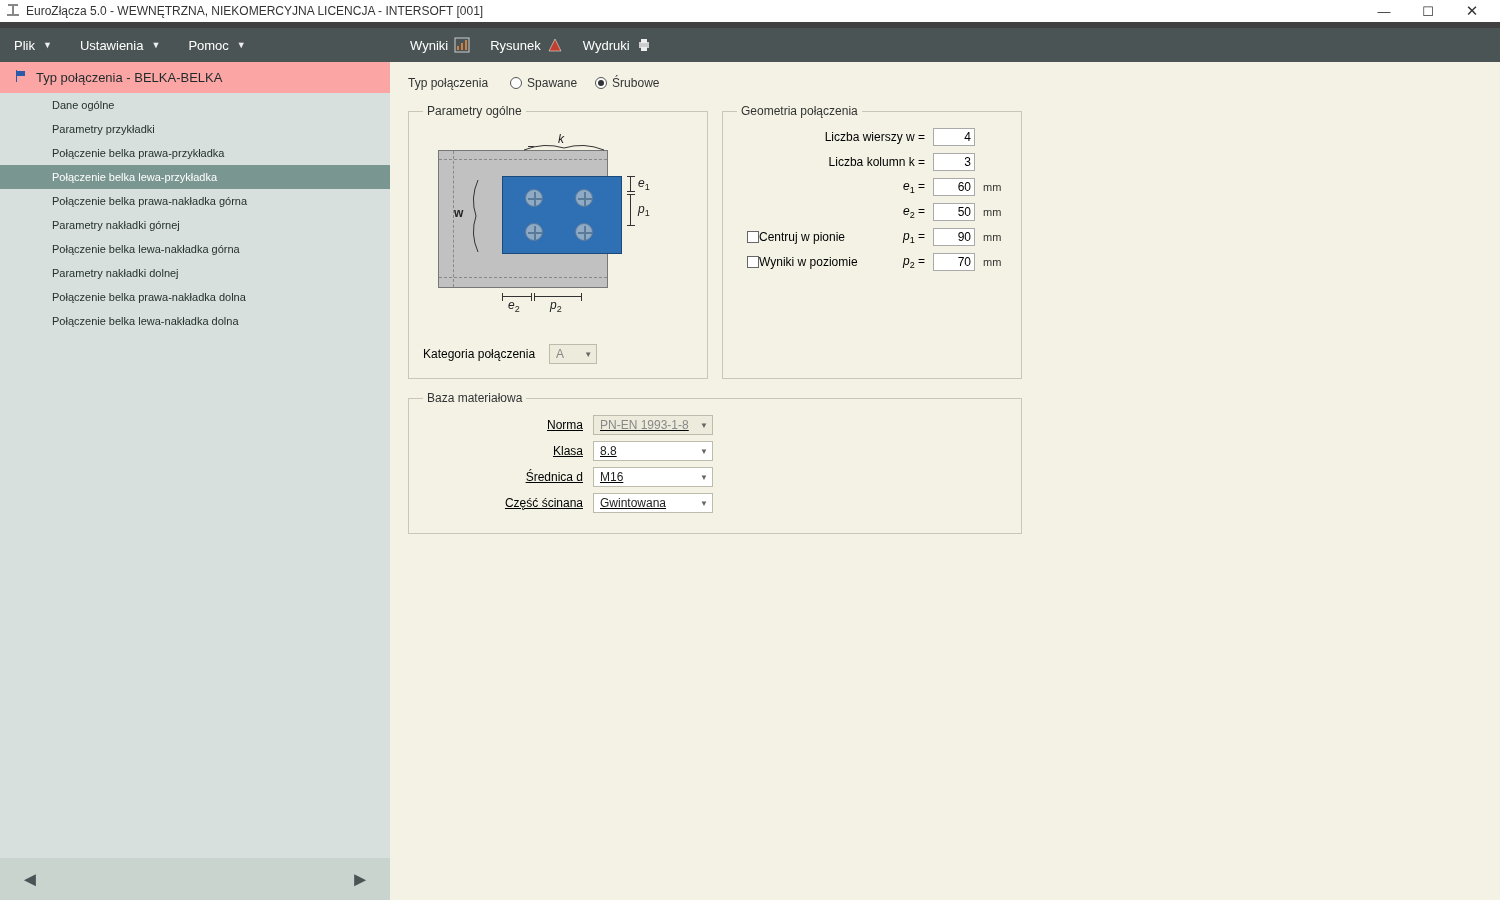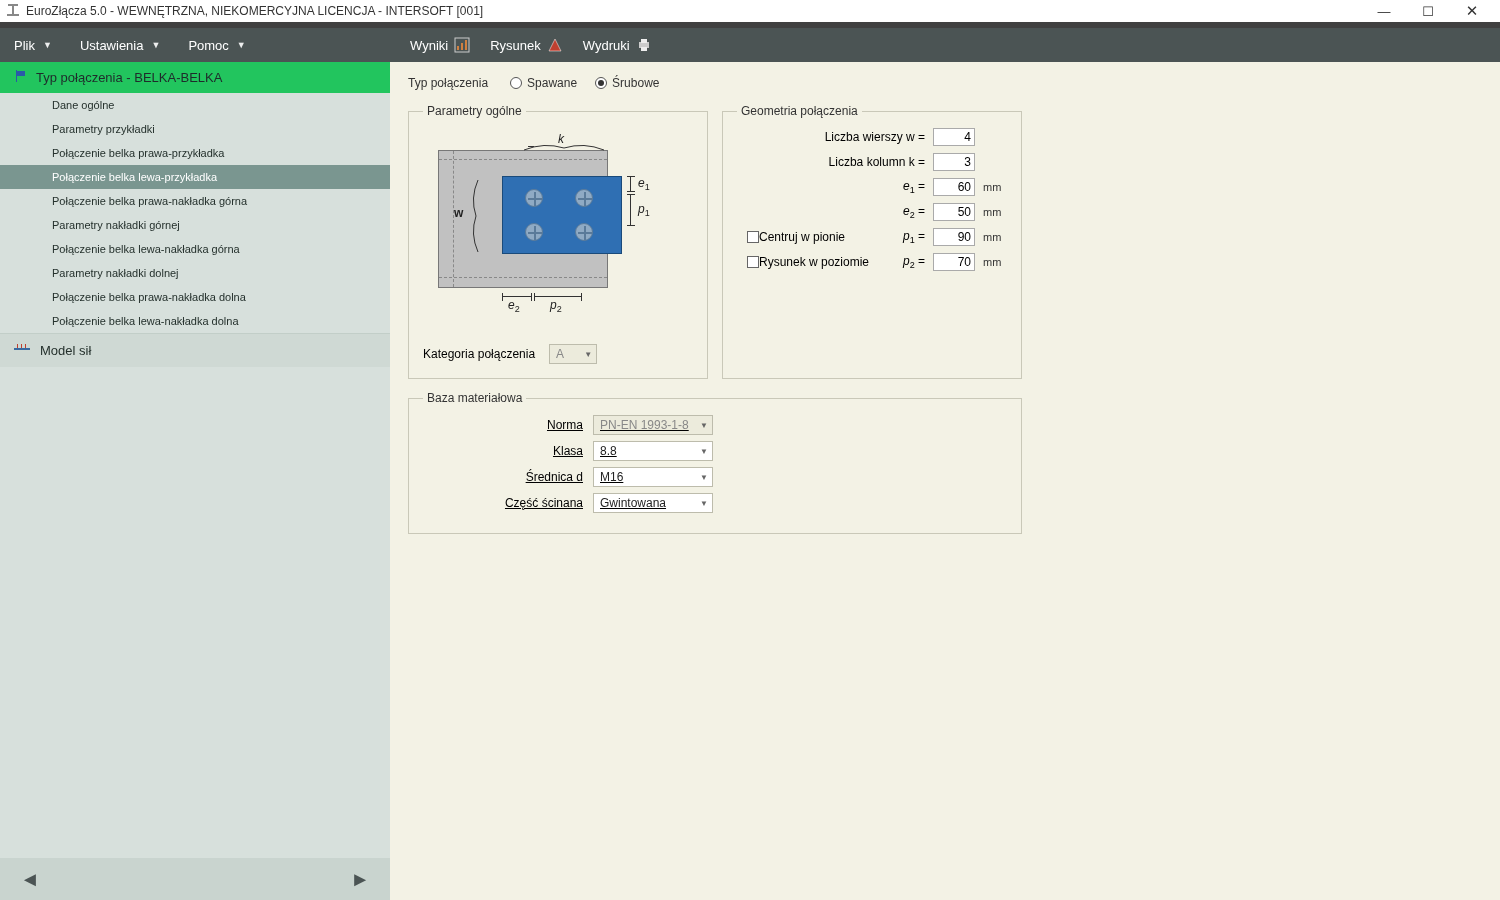--- a/index.html
+++ b/index.html
@@ -20,21 +20,21 @@
 .menu-item .caret { margin-left: 8px; font-size: 9px; opacity: .9; }
 .tool-item { padding: 0 10px; display: flex; align-items: center; height: 100%; cursor: default; gap: 6px; }
 .tool-icon { width: 16px; height: 16px; display: inline-block; }
 
 
 .main { display: flex; height: calc(900px - 28px - 34px); }
 .sidebar { width: 390px; background: #d7e0dc; display: flex; flex-direction: column; }
 .content { flex: 1; background: #f3f2e5; padding: 14px 18px; overflow: auto; position: relative; }
 
 
-.tree-header { background: #22c55e; padding: 7px 12px 7px 14px; font-size: 13px; color: #1f2b2b; display: flex; align-items: center; gap: 8px; }
+.tree-header { background: #fca5a5; padding: 7px 12px 7px 14px; font-size: 13px; color: #1f2b2b; display: flex; align-items: center; gap: 8px; }
 .tree-header .flag { color: #2a5aa8; }
 .tree-list { list-style: none; margin: 0; padding: 0; }
 .tree-list li { padding: 6px 12px 6px 52px; font-size: 11px; color: #24302c; cursor: default; }
 .tree-list li.selected { background: #7a9690; color: #fff; }
 .model-item { padding: 8px 12px 8px 14px; font-size: 13px; color: #24302c; background: #cfd9d4; display: flex; align-items: center; gap: 10px; border-top: 1px solid #c2cec8; }
 
 
 .sidebar-footer { margin-top: auto; height: 42px; background: #c9d4cf; display: flex; justify-content: space-between; align-items: center; padding: 0 20px; font-size: 20px; color: #4b5454; }
 
 
@@ -170,29 +170,20 @@
       <li>Parametry przykładki</li>
       <li>Połączenie belka prawa-przykładka</li>
       <li class="selected">Połączenie belka lewa-przykładka</li>
       <li>Połączenie belka prawa-nakładka górna</li>
       <li>Parametry nakładki górnej</li>
       <li>Połączenie belka lewa-nakładka górna</li>
       <li>Parametry nakładki dolnej</li>
       <li>Połączenie belka prawa-nakładka dolna</li>
       <li>Połączenie belka lewa-nakładka dolna</li>
     </ul>
-    <div class="model-item">
-      <span><svg width="16" height="14">
-            <rect x="0" y="6" width="16" height="2" fill="#3a6aa0"></rect>
-            <rect x="3" y="2" width="1" height="4" fill="#c04030"></rect>
-            <rect x="7" y="2" width="1" height="4" fill="#c04030"></rect>
-            <rect x="11" y="2" width="1" height="4" fill="#c04030"></rect>
-          </svg></span>
-      <span>Model sił</span>
-    </div>
     <div class="sidebar-footer">
       <span>◄</span>
       <span>►</span>
     </div>
   </div>
 
   <div class="content">
     <div class="radio-row">
       <span class="label">Typ połączenia</span>
       <span class="radio">
@@ -277,21 +268,21 @@
               <span class="chk"></span>
               <span>Centruj w pionie</span>
             </span>
           <span class="plabel"><span class="sym">p</span><span class="dim-sub">1</span> <span>=</span></span>
           <input class="num" value="90" style="">
           <span class="unit">mm</span>
         </div>
         <div class="param-row">
           <span class="chk-cell">
               <span class="chk"></span>
-              <span>Rysunek w poziomie</span>
+              <span>Wyniki w poziomie</span>
             </span>
           <span class="plabel"><span class="sym">p</span><span class="dim-sub">2</span> <span>=</span></span>
           <input class="num" value="70" style="">
           <span class="unit">mm</span>
         </div>
       </fieldset>
     </div>
 
     <fieldset class="fs-material">
       <legend>Baza materiałowa</legend>

